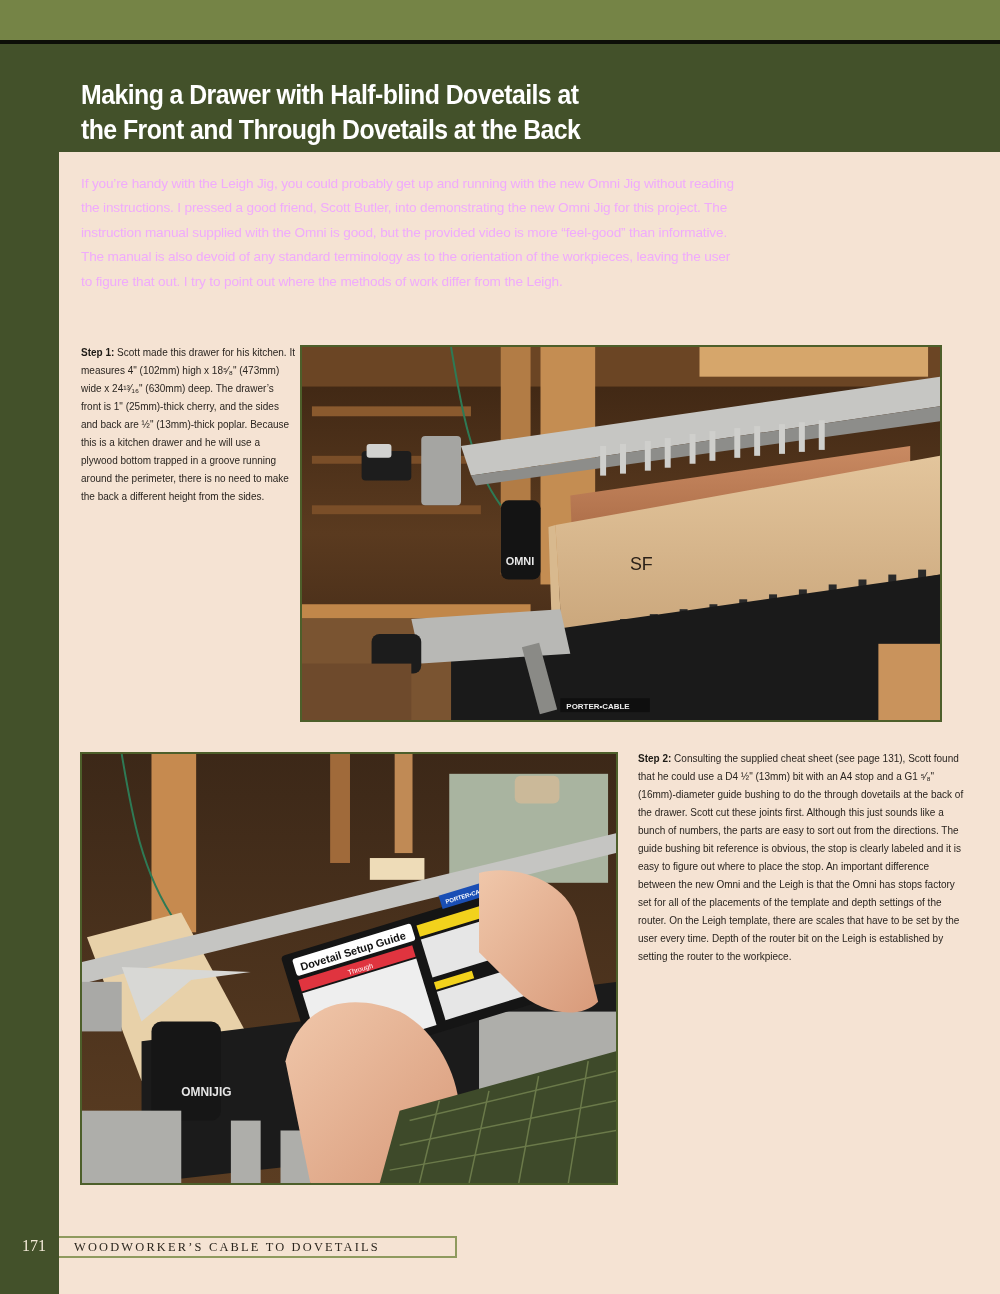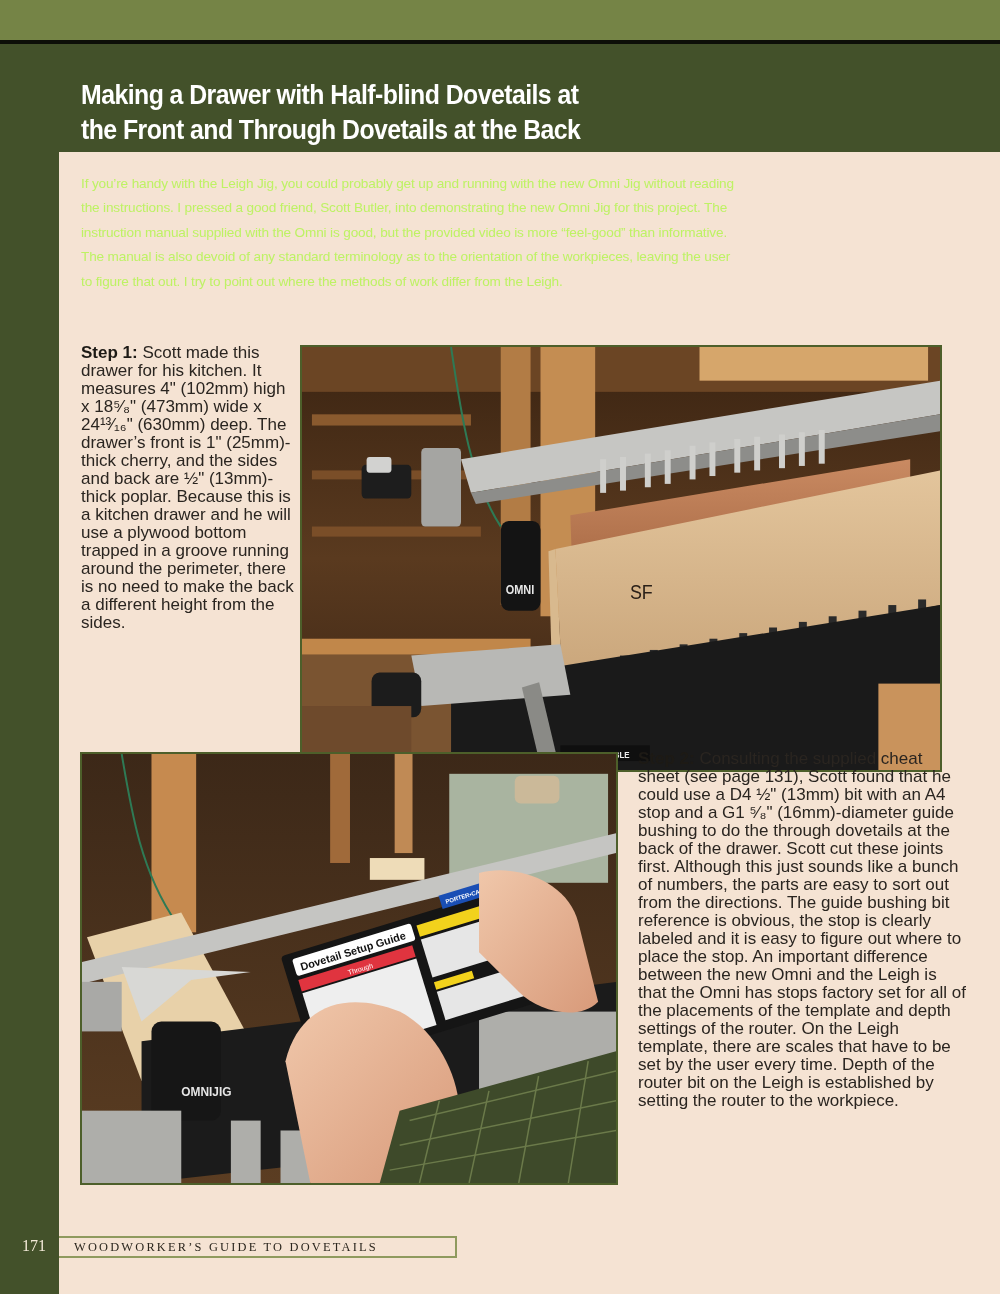--- a/index.html
+++ b/index.html
@@ -12,31 +12,31 @@
     .left-stripe { position: absolute; left: 0; top: 152px; width: 59px; height: 1142px; background: #43512a; }
 
     .title { position: absolute; left: 81px; top: 78px; width: 700px;
       font-family: "Liberation Sans", sans-serif; font-weight: bold; font-size: 27px; line-height: 35px;
       color: #ffffff; letter-spacing: -0.6px; transform: scaleX(0.92); transform-origin: left top; }
     .title span { display: block; }
 
     .page { position: absolute; left: 59px; top: 152px; width: 941px; height: 1142px; background: #f5e3d3; }
 
     .intro { position: absolute; left: 81px; top: 172px; width: 660px;
-      font-family: "Liberation Sans", sans-serif; font-size: 13.6px; line-height: 24.4px; color: #bef264;
+      font-family: "Liberation Sans", sans-serif; font-size: 13.6px; line-height: 24.4px; color: #f0abfc;
       letter-spacing: -0.15px; }
 
-    .caption { position: absolute; font-family: "Liberation Sans", sans-serif; font-size: 17px;
+    .caption { position: absolute; font-family: "Liberation Sans", sans-serif; font-size: 10px;
       line-height: 18px; color: #2a2520; }
     .caption b { font-weight: bold; color: #1d1a15; }
     .cap1 { left: 81px; top: 344px; width: 215px; }
     .cap2 { left: 626px; top: 750px; width: 330px; margin-left: 12px; }
 
     .photo { position: absolute; border: 2px solid #4d5f2a; overflow: hidden; }
-    .photo1 { left: 300px; top: 345px; width: 642px; height: 427px; }
+    .photo1 { left: 300px; top: 345px; width: 642px; height: 377px; }
     .photo2 { left: 80px; top: 752px; width: 538px; height: 433px; }
     .photo svg { display: block; width: 100%; height: 100%; }
 
     .footer-num { position: absolute; left: 22px; top: 1237px; font-family: "Liberation Serif", serif;
       font-size: 16px; color: #f3ead8; }
     .footer-box { position: absolute; left: 59px; top: 1236px; width: 398px; height: 22px;
       border: 2px solid #8f9a5e; border-left: none; }
     .footer-title { position: absolute; left: 74px; top: 1240px; font-family: "Liberation Serif", serif;
       font-size: 12.4px; letter-spacing: 2.2px; color: #2b261e; }
   </style>
@@ -216,13 +216,13 @@
     </g>
   </svg>
 </div>
 
 <p class="caption cap2">
   <b>Step 2:</b><span> Consulting the supplied cheat sheet (see page 131), Scott found that he could use a D4 ½" (13mm) bit with an A4 stop and a G1 ⁵⁄₈" (16mm)-diameter guide bushing to do the through dovetails at the back of the drawer. Scott cut these joints first. Although this just sounds like a bunch of numbers, the parts are easy to sort out from the directions. The guide bushing bit reference is obvious, the stop is clearly labeled and it is easy to figure out where to place the stop. An important difference between the new Omni and the Leigh is that the Omni has stops factory set for all of the placements of the template and depth settings of the router. On the Leigh template, there are scales that have to be set by the user every time. Depth of the router bit on the Leigh is established by setting the router to the workpiece.</span>
 </p>
 
 <div class="footer-box"></div>
 <span class="footer-num">171</span>
-<span class="footer-title">WOODWORKER’S GUIDE TO DOVETAILS</span>
+<span class="footer-title">WOODWORKER’S CABLE TO DOVETAILS</span>
 
 </body></html>

